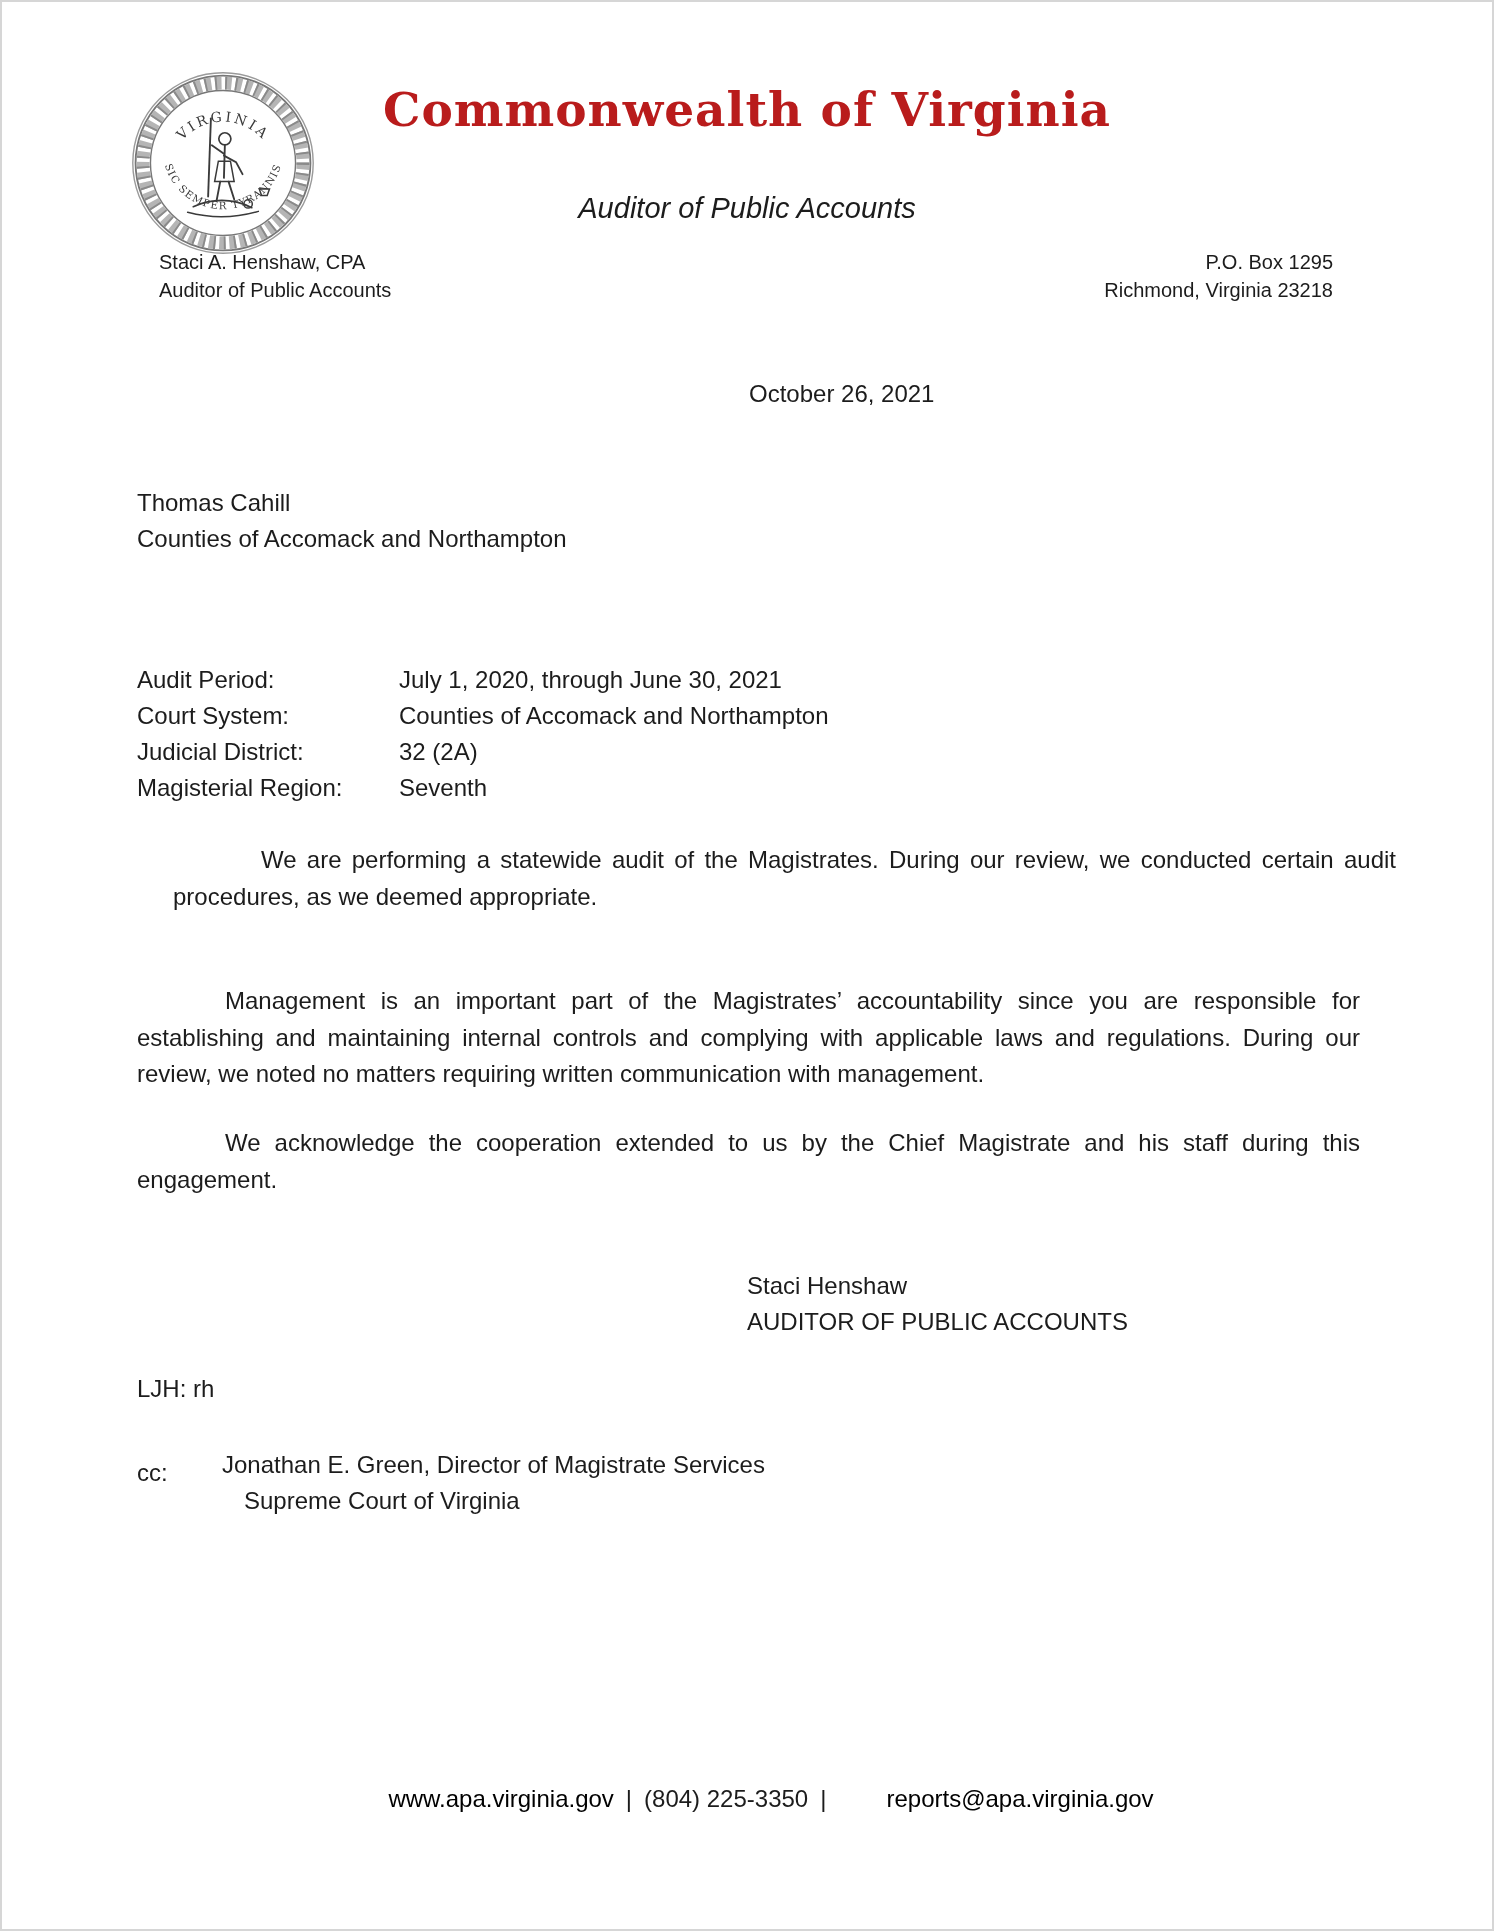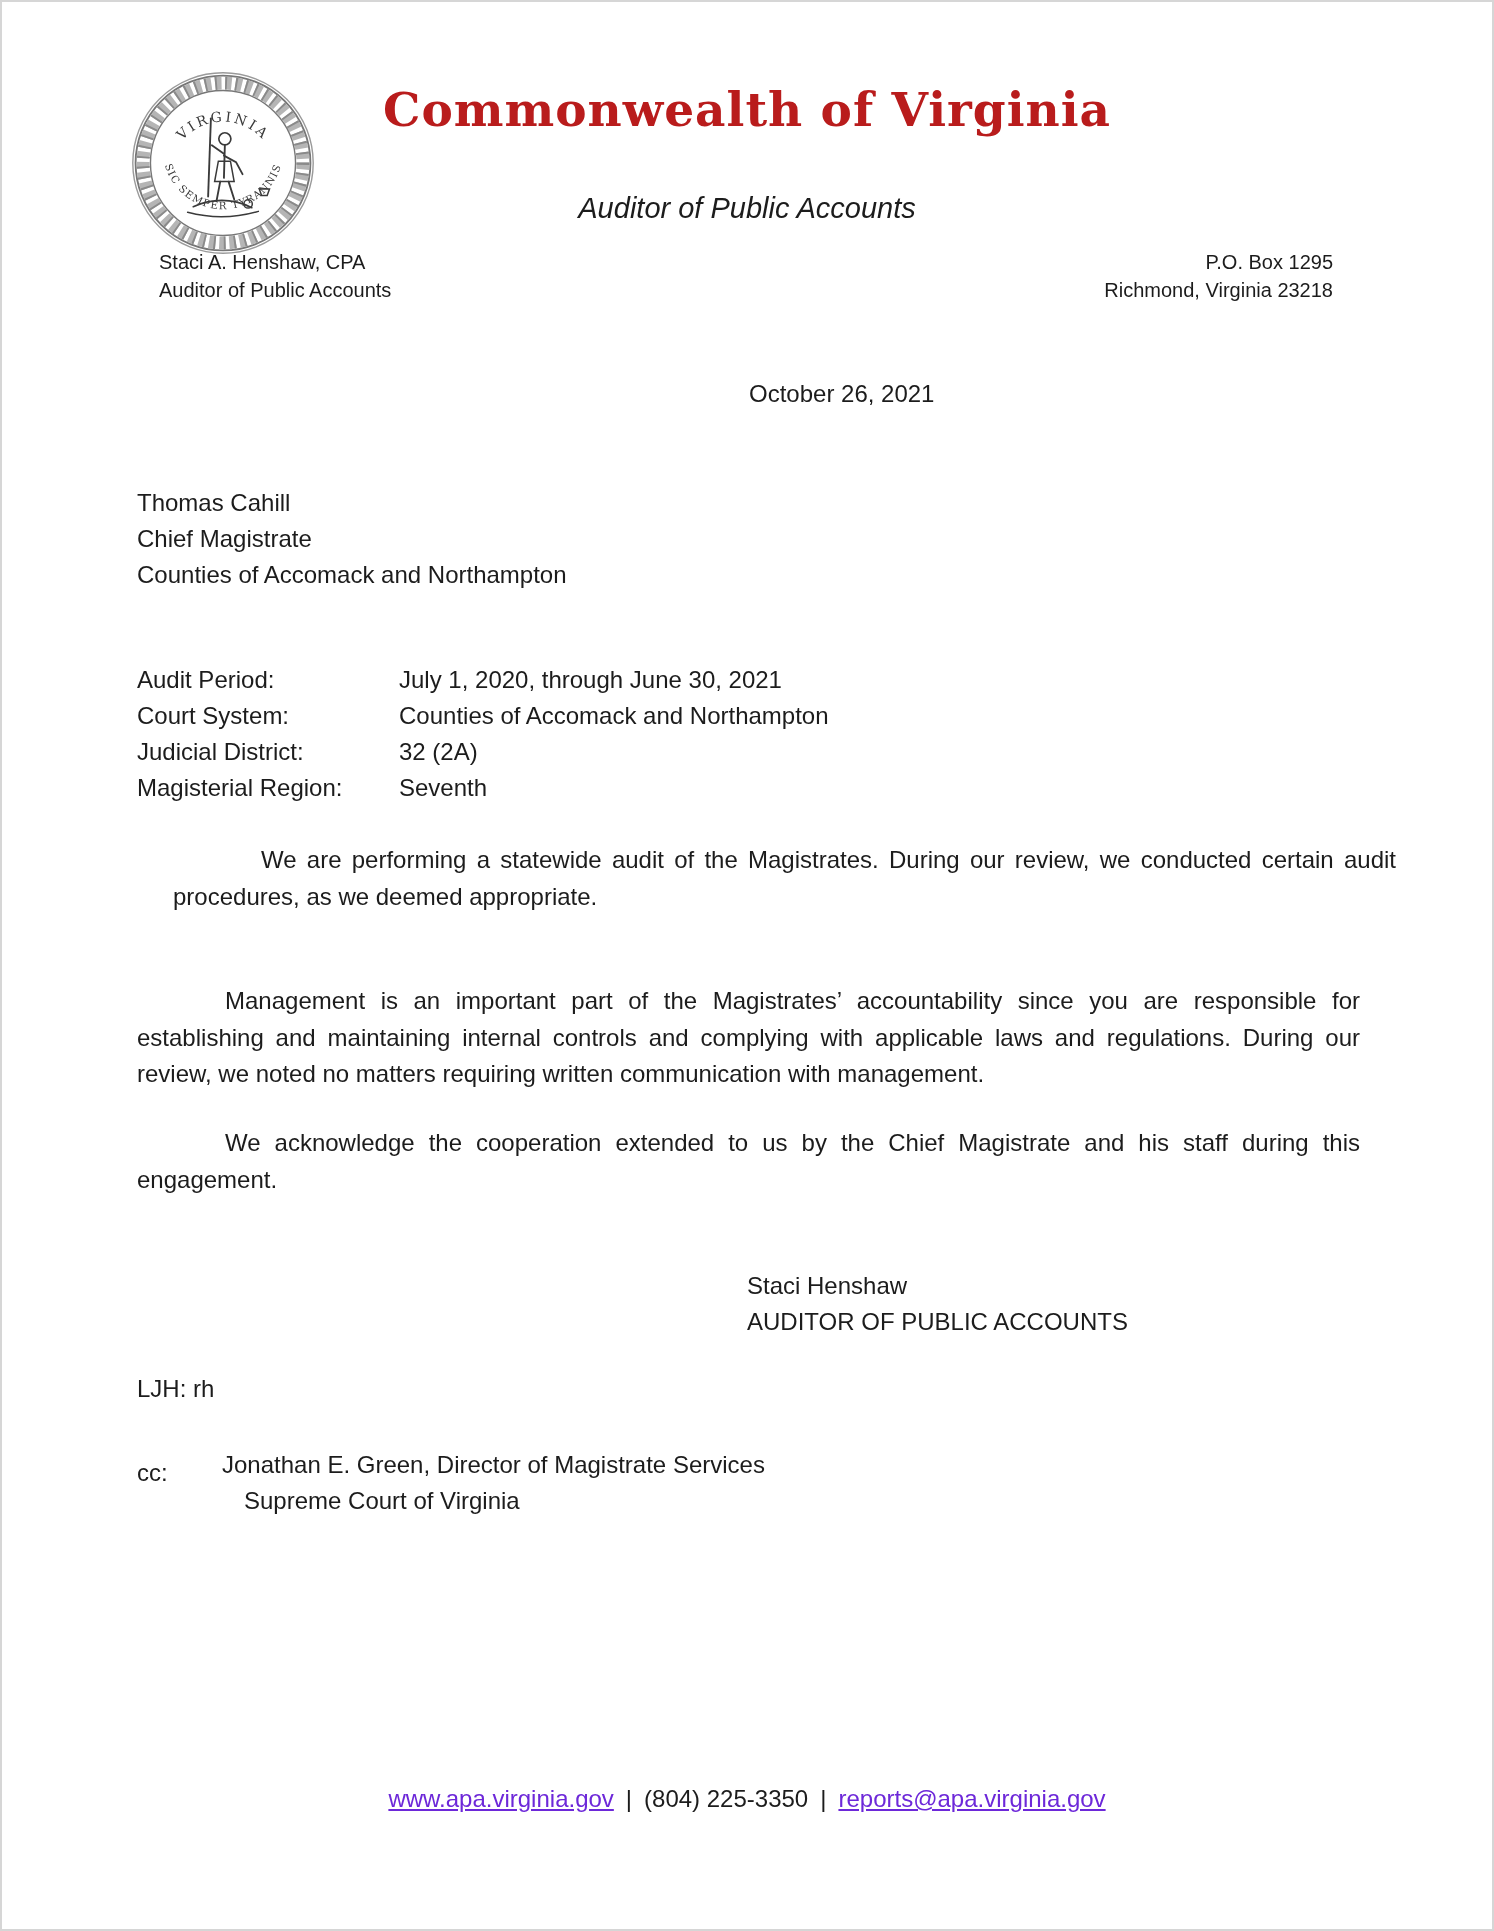--- a/index.html
+++ b/index.html
@@ -56,21 +56,21 @@
   .signature{position:absolute;left:745px;top:1266px;font-size:24px;line-height:36px;}
   .reference{position:absolute;left:135px;top:1373px;font-size:24px;}
   .cc{position:absolute;left:135px;top:1445px;font-size:24px;line-height:36px;display:flex;}
   .cc .cc-label{width:85px;flex:0 0 85px;margin-top:8px;}
   .cc .cc-line2{padding-left:22px;}
   
   .footer{
     position:absolute;left:0;right:0;top:1783px;
     text-align:center;font-size:24px;
   }
-  .footer a{color:#6d28d9;text-decoration:underline;cursor:pointer;}
+  .footer a{color:#000000;cursor:pointer;margin-left:48px;}
   .footer .sep{color:#1c1c1c;margin:0 12px;}
 </style>
 </head>
 <body>
 
 <div class="page">
 
   <svg class="seal" viewBox="0 0 200 200" xmlns="http://www.w3.org/2000/svg">
     <defs>
       <path id="arcTop" d="M 44,102 A 57,57 0 0 1 156,102"></path>
@@ -113,21 +113,20 @@
 
   <div class="contact-right">
     <div>P.O. Box 1295</div>
     <div>Richmond, Virginia 23218</div>
   </div>
 
   <div class="date">October 26, 2021</div>
 
   <div class="recipient">
     <div>Thomas Cahill</div>
-    <div>Chief Magistrate</div>
     <div>Counties of Accomack and Northampton</div>
   </div>
 
   <div class="details">
     <div class="row">
       <span class="lbl">Audit Period:</span>
       <span>July 1, 2020, through June 30, 2021</span>
     </div>
     <div class="row">
       <span class="lbl">Court System:</span>

